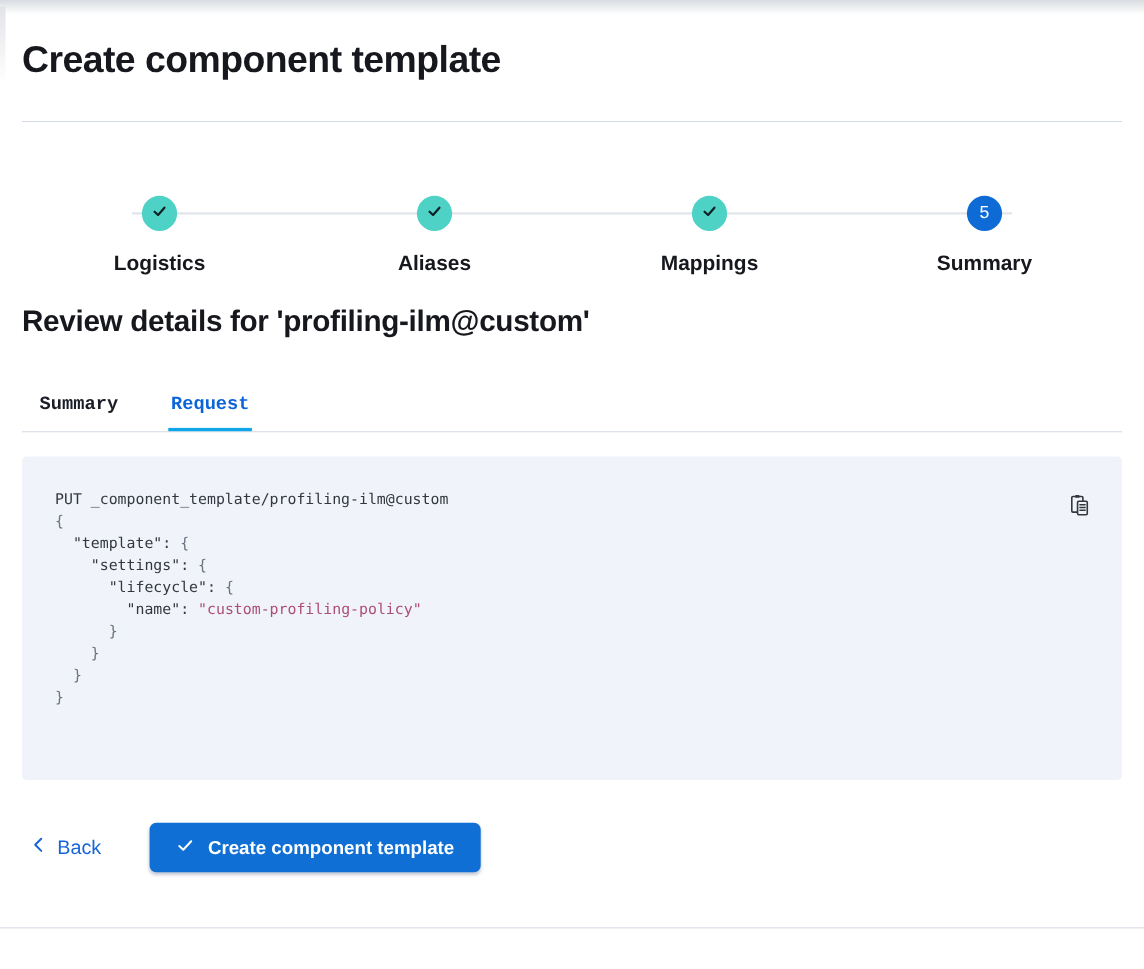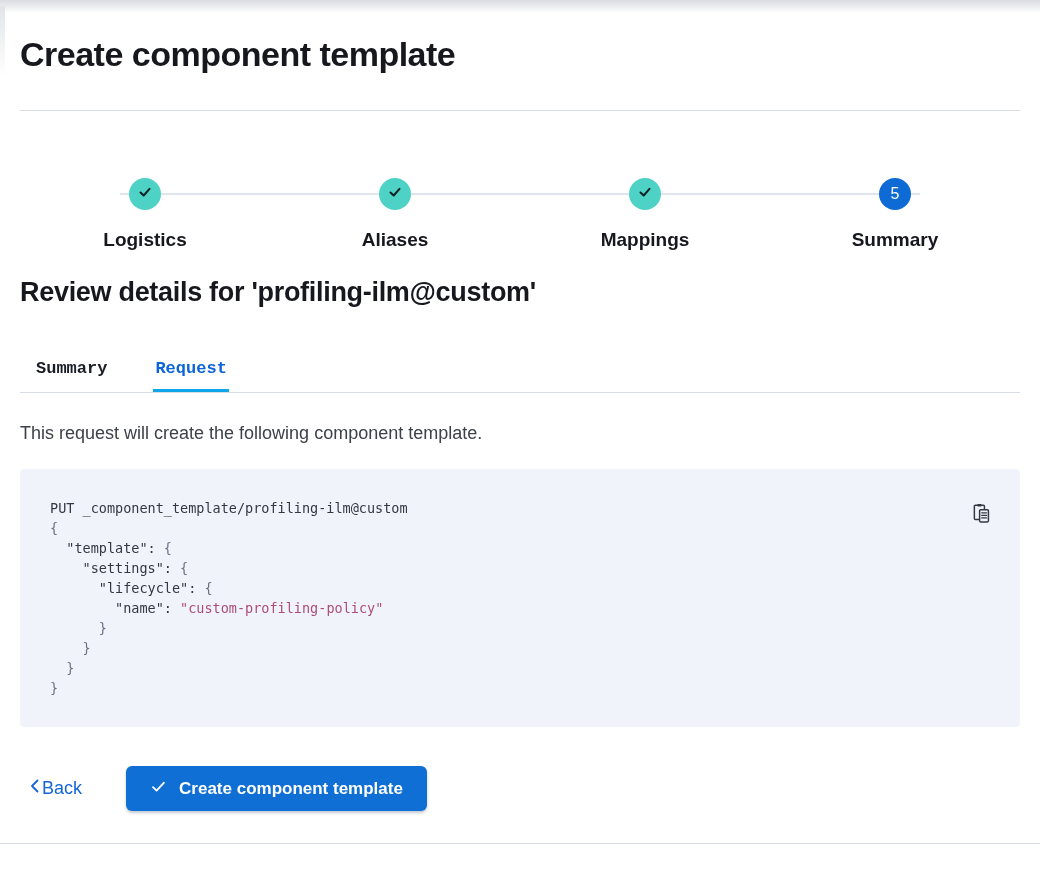--- a/index.html
+++ b/index.html
@@ -84,21 +84,21 @@
     font-size: 18px; line-height: 27px; color: #3d414a;
   }
 
   
   .code-block {
     margin-top: 22px;
     background: #f0f4fa;
     border-radius: 4px;
     position: relative;
     padding: 29px 30px;
-    height: 258px;
+    height: 294px;
   }
   .code-pre {
     font-family: "DejaVu Sans Mono", "Liberation Mono", monospace;
     font-size: 13.5px; line-height: 20px;
     white-space: pre;
   }
   .tok-plain  { color: #343741; }
   .tok-key    { color: #343741; }
   .tok-brace  { color: #6b7280; }
   .tok-string { color: #ad4e78; }
@@ -107,21 +107,21 @@
     background: none; border: none; cursor: pointer; padding: 2px;
     line-height: 0;
   }
 
   
   .footer {
     margin-top: 39px;
     display: flex; align-items: center;
   }
   .back-link {
-    display: inline-flex; align-items: flex-end; 
+    display: inline-flex; align-items: flex-end; gap: 10px;
     background: none; border: none; cursor: pointer;
     color: #1565d8; font-size: 18px; font-weight: 500;
     font-family: "Liberation Sans", sans-serif;
     padding: 0 4px 0 8px;
   }
   .submit-button {
     margin-left: 40px;
     display: inline-flex; align-items: center; gap: 12px;
     background: #0f6fd4; border: none; border-radius: 6px;
     height: 45px; padding: 0 24px; cursor: pointer;
@@ -191,21 +191,20 @@
     </div>
   </div>
 
   <h2 class="review-heading">Review details for 'profiling-ilm@custom'</h2>
 
   <div class="tabs">
     <button class="tab">Summary</button>
     <button class="tab active">Request</button>
   </div>
 
-  <p class="request-description">This request will create the following component template.</p>
 
   <div class="code-block">
     <div class="code-pre"><div class="code-line"><span class="tok-plain">PUT _component_template/profiling-ilm@custom</span></div><div class="code-line"><span class="tok-brace">{</span></div><div class="code-line"><span class="tok-plain">  </span><span class="tok-key">"template"</span><span class="tok-plain">: </span><span class="tok-brace">{</span></div><div class="code-line"><span class="tok-plain">    </span><span class="tok-key">"settings"</span><span class="tok-plain">: </span><span class="tok-brace">{</span></div><div class="code-line"><span class="tok-plain">      </span><span class="tok-key">"lifecycle"</span><span class="tok-plain">: </span><span class="tok-brace">{</span></div><div class="code-line"><span class="tok-plain">        </span><span class="tok-key">"name"</span><span class="tok-plain">: </span><span class="tok-string">"custom-profiling-policy"</span></div><div class="code-line"><span class="tok-brace">      }</span></div><div class="code-line"><span class="tok-brace">    }</span></div><div class="code-line"><span class="tok-brace">  }</span></div><div class="code-line"><span class="tok-brace">}</span></div></div>
     <button class="copy-button" title="Copy to clipboard">
       <span>
         <svg width="21" height="21" viewBox="0 0 20 20" fill="none">
           <rect x="3.2" y="2.2" width="9.6" height="13.6" rx="1" stroke="#343741" stroke-width="1.4"></rect>
           <rect x="6.2" y="1" width="3.6" height="2.4" rx="0.5" fill="#343741"></rect>
           <rect x="8.2" y="6.4" width="8.4" height="11.6" rx="1" fill="#f0f4fa" stroke="#343741" stroke-width="1.4"></rect>
           <path d="M10.2 9.4 H14.8 M10.2 11.8 H14.8 M10.2 14.2 H14.8" stroke="#343741" stroke-width="1.2" stroke-linecap="round"></path>

